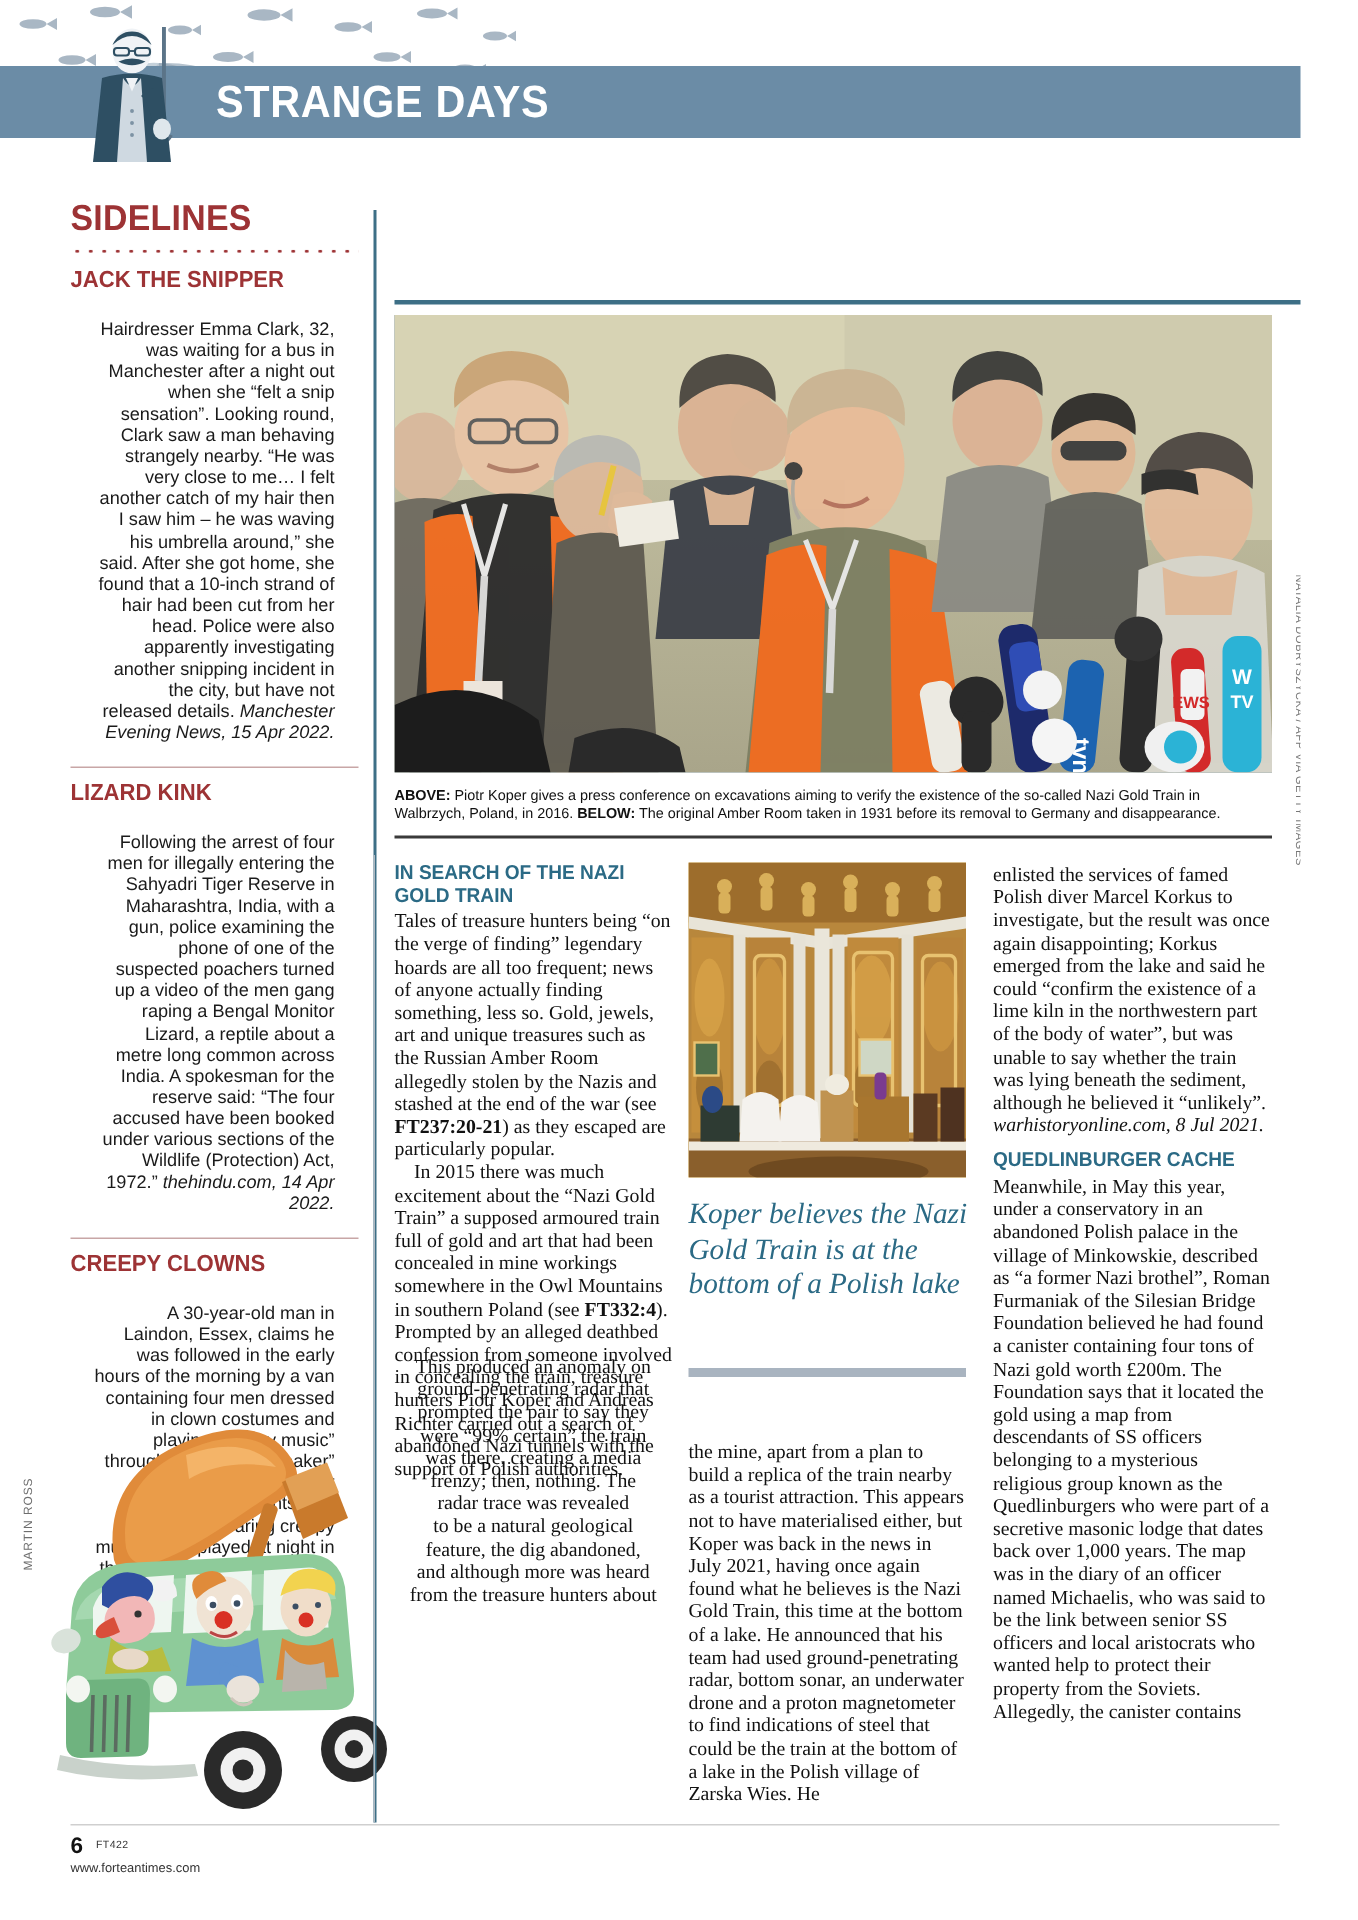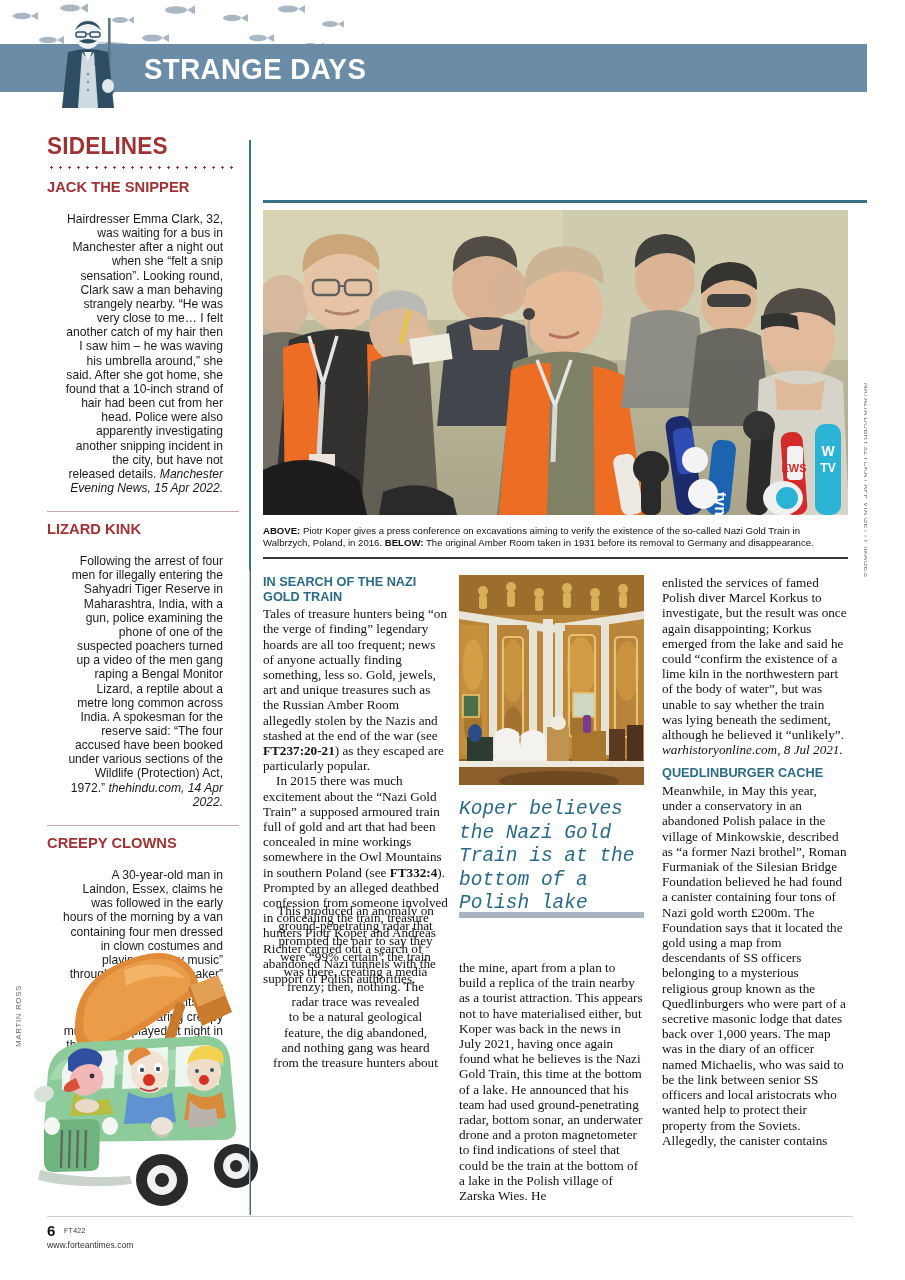--- a/index.html
+++ b/index.html
@@ -108,21 +108,21 @@
   }
   .body-txt .ind{text-indent:13px;display:block;}
   .body-txt b{font-weight:bold;}
   .body-txt i{font-style:italic;text-align:right;}
   .tl{display:block;text-align:center;}
 
   
   .amber{position:absolute;left:459px;top:575px;width:185px;height:210px;overflow:hidden;background:#c9a050;}
   .pullquote{
     position:absolute;left:459px;top:798px;width:190px;
-    font-family:Liberation Mono, monospace;font-style:italic;
+    font-family:Liberation Serif, serif;font-style:italic;
     font-size:19.5px;line-height:23.5px;color:#2b6a85;
   }
   .pq-rule{position:absolute;left:459px;top:912px;width:185px;height:6px;background:#a9b4c0;}
 
   
   .foot-rule{position:absolute;left:47px;top:1216px;width:806px;height:1px;background:#cfcfcf;}
   .pagenum{position:absolute;left:47px;top:1222px;font-size:15px;font-weight:bold;color:#111;}
   .issue{position:absolute;left:64px;top:1227px;font-size:7px;color:#333;letter-spacing:.3px;}
   .weburl{position:absolute;left:47px;top:1240px;font-size:8.6px;color:#333;}
 </style>
@@ -421,21 +421,21 @@
     <p class="body-txt" id="taper" style="text-align: center; text-indent: 0px;">
         <span class="tl">This produced an anomaly on</span>
         <span class="tl">ground-penetrating radar that</span>
         <span class="tl">prompted the pair to say they</span>
         <span class="tl">were “99% certain” the train</span>
         <span class="tl">was there, creating a media</span>
         <span class="tl">frenzy; then, nothing. The</span>
         <span class="tl">radar trace was revealed</span>
         <span class="tl">to be a natural geological</span>
         <span class="tl">feature, the dig abandoned,</span>
-        <span class="tl">and nothing gang was heard</span>
+        <span class="tl">and although more was heard</span>
         <span class="tl">from the treasure hunters about</span>
       </p>
   </div>
 
   <div class="amber">
     <svg viewBox="0 0 185 210" width="185" height="210">
       <rect width="185" height="210" fill="#b8873c"></rect>
 
       <rect x="0" y="0" width="185" height="40" fill="#9d6d2c"></rect>
       <path d="M0 36 l92 14 l93 -14 v8 l-93 14 l-92 -14 z" fill="#e8e4d8"></path>

